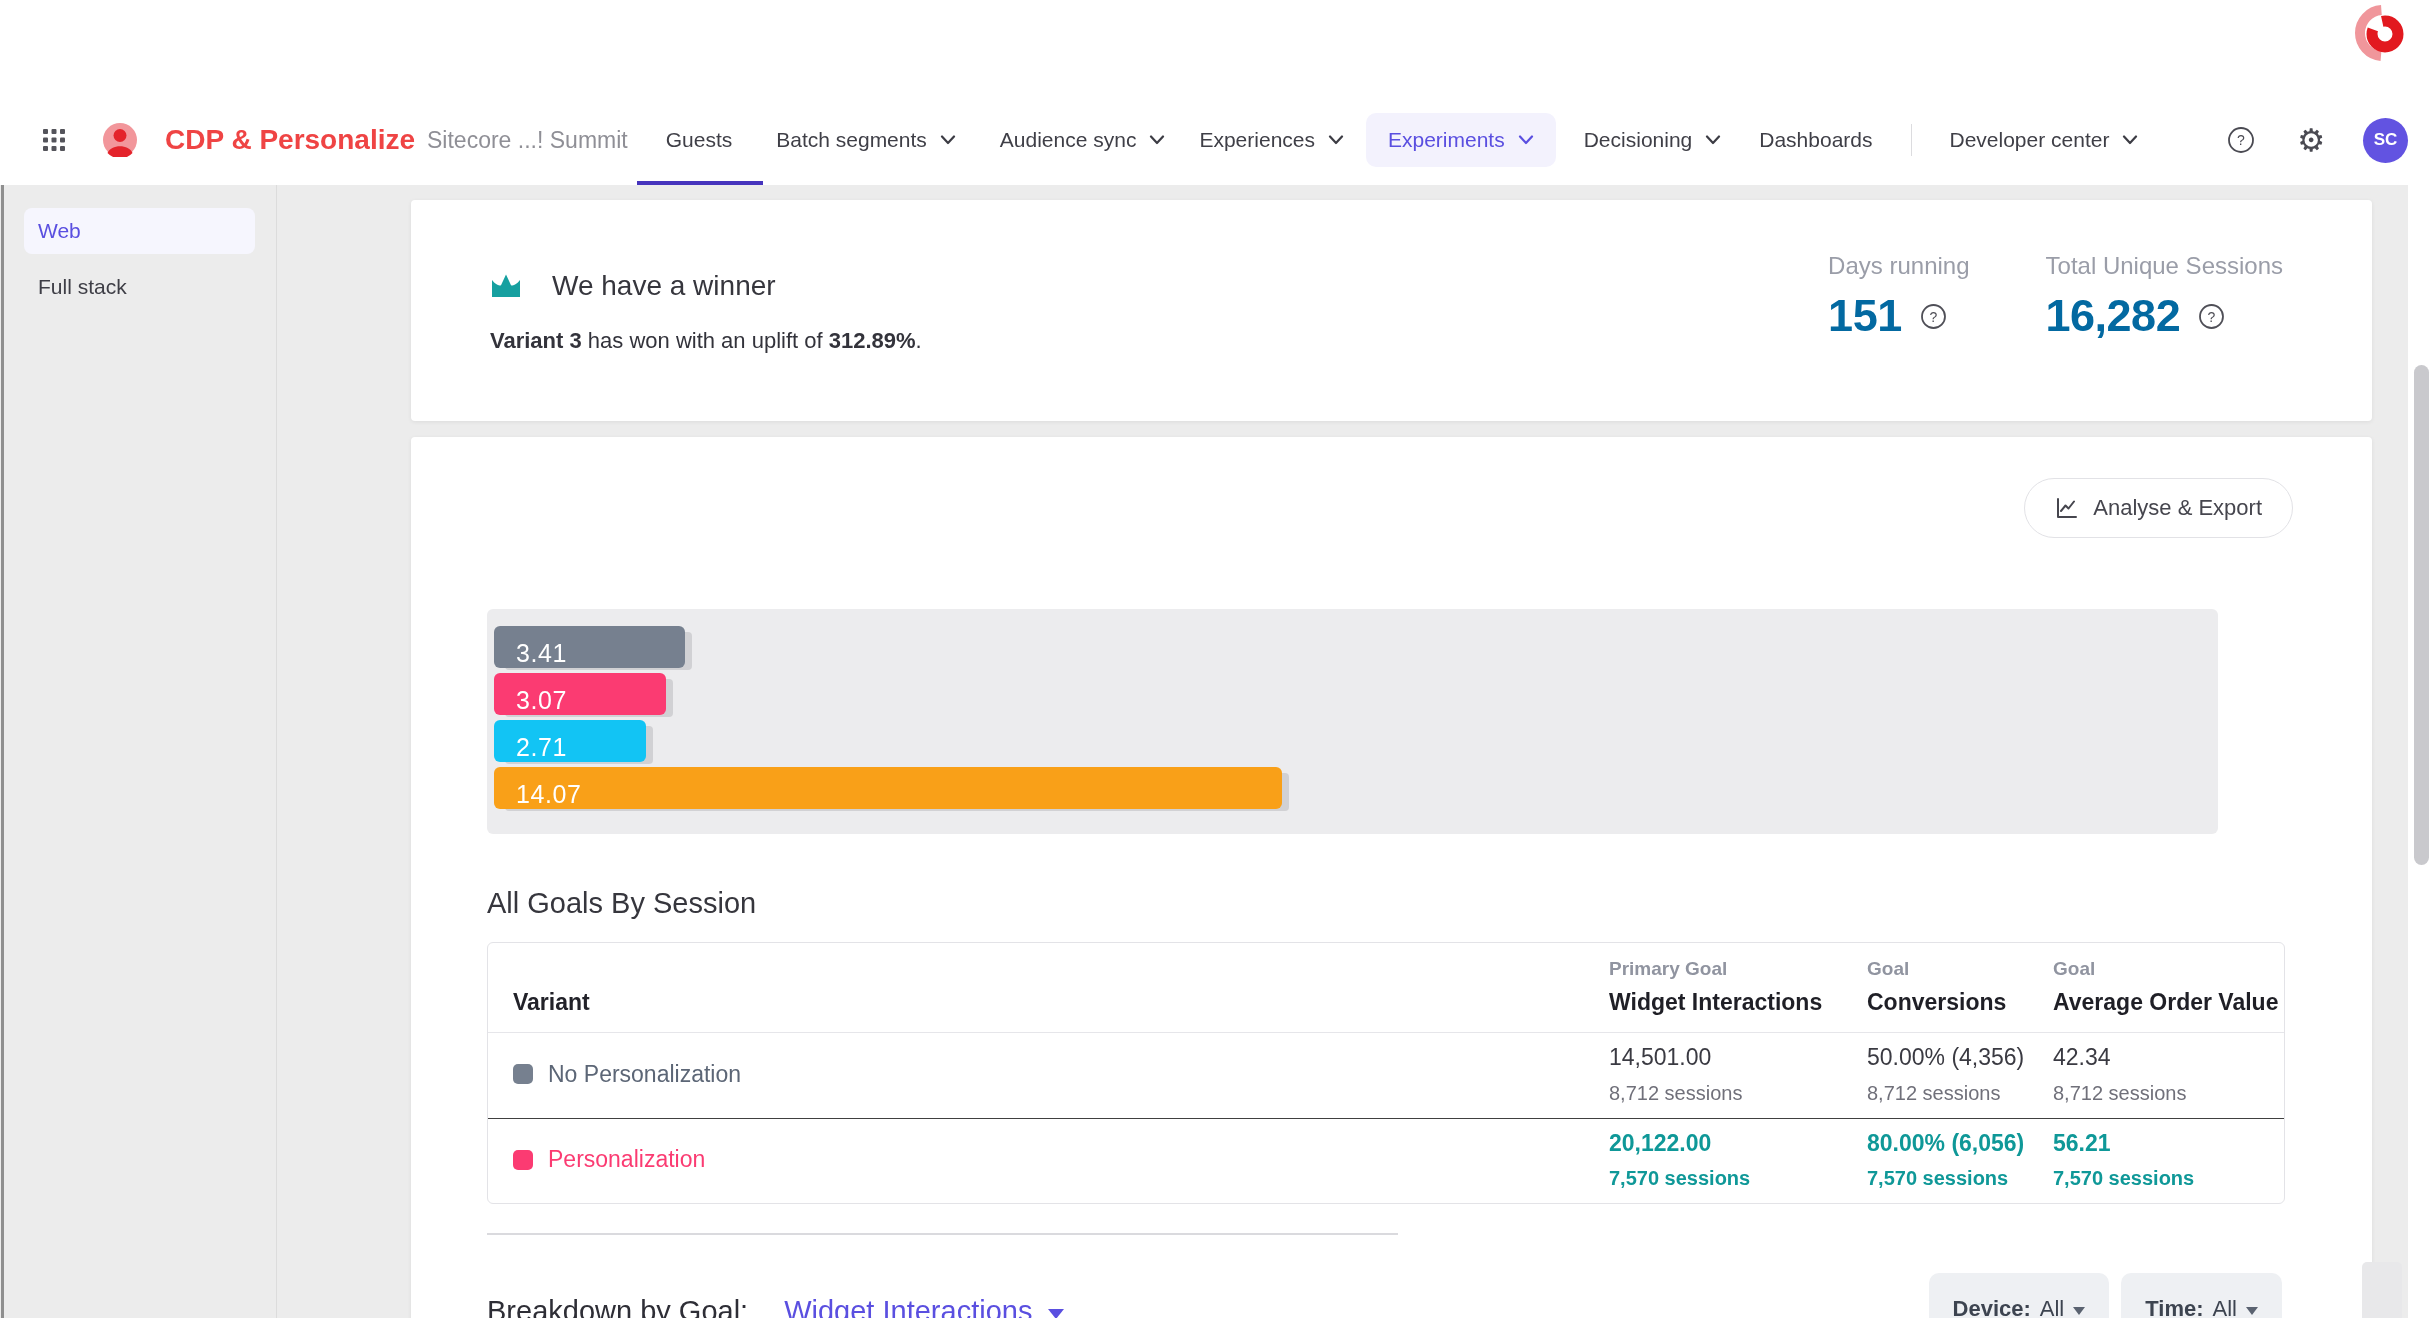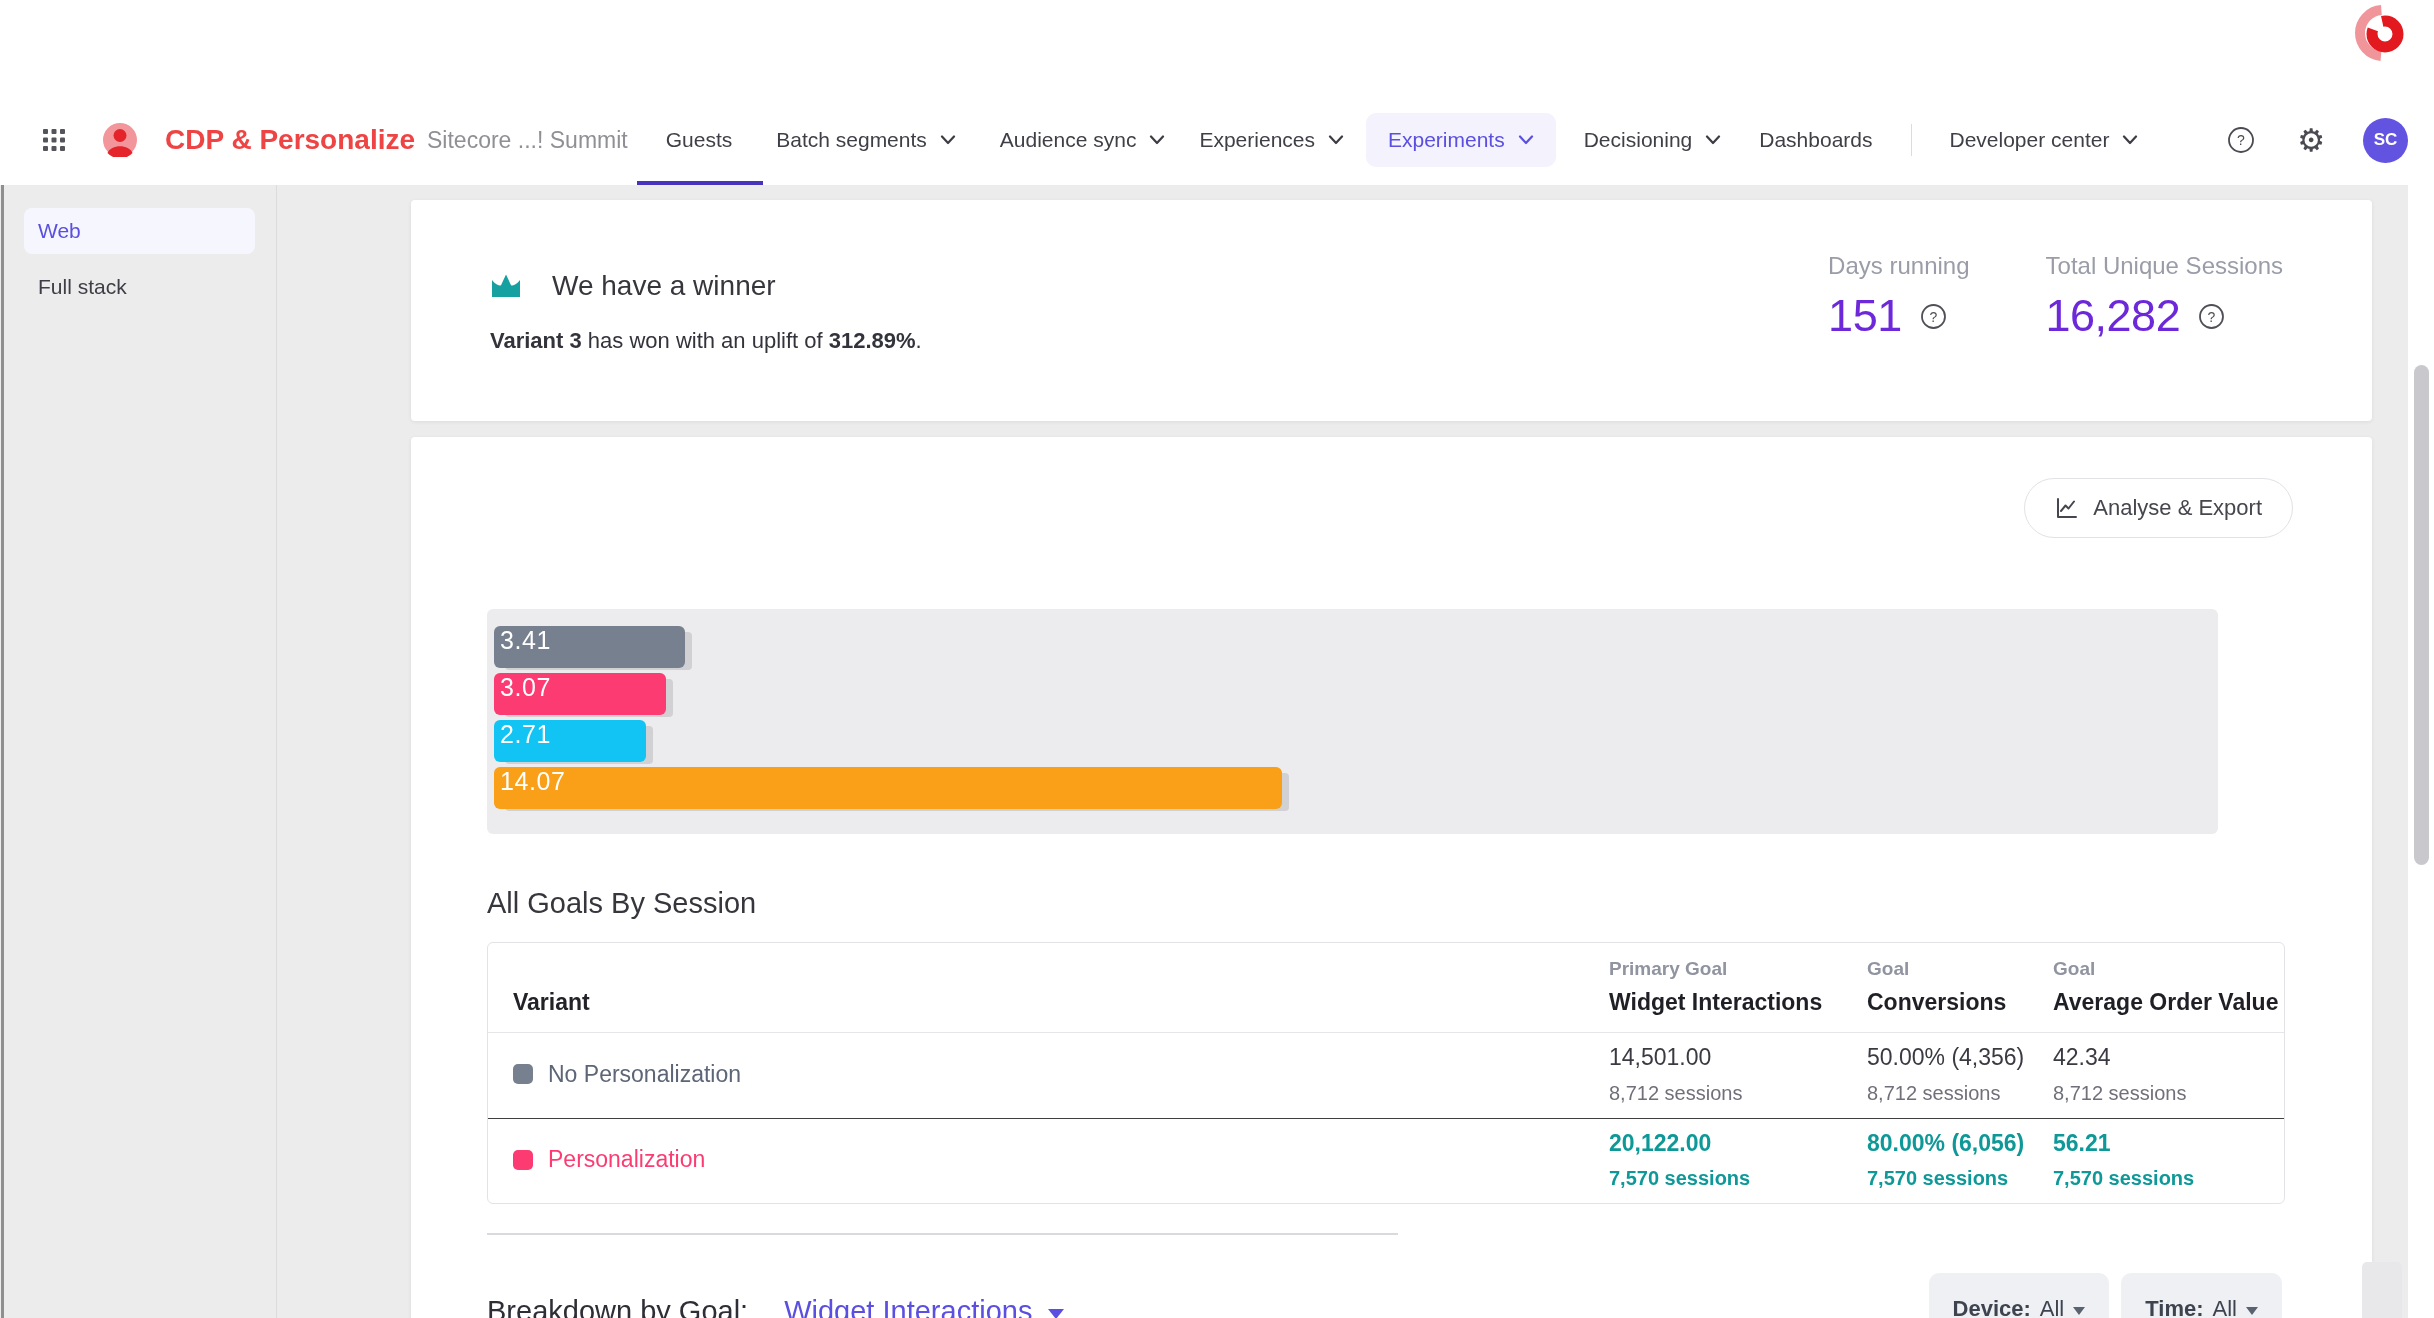--- a/index.html
+++ b/index.html
@@ -48,31 +48,31 @@
   
   .card{background:#fff;border-radius:4px;box-shadow:0 1px 4px rgba(0,0,0,0.07);}
   .card-winner{position:absolute;left:411px;top:15px;width:1961px;height:221px;}
   .winner-head{position:absolute;left:79px;top:70px;display:flex;align-items:center;gap:30px;}
   .winner-title{font-size:28px;color:#36363d;}
   .winner-sub{position:absolute;left:79px;top:128px;font-size:22px;color:#33333b;}
   .winner-sub b{font-weight:700;}
   .winner-stats{position:absolute;right:89px;top:52px;display:flex;gap:76px;}
   .stat-label{font-size:24px;color:#9a9da8;margin-bottom:10px;}
   .stat-value-row{display:flex;align-items:center;gap:18px;}
-  .stat-value{font-size:45px;color:#6d28d9;letter-spacing:-0.5px;}
+  .stat-value{font-size:45px;color:#0369a1;letter-spacing:-0.5px;font-weight:bold;}
 
   
   .card-main{position:absolute;left:411px;top:252px;width:1961px;height:1130px;}
   .pg-heading{position:absolute;left:76px;top:52px;font-size:29px;color:#36363d;}
   .analyse-btn{position:absolute;right:79px;top:41px;height:60px;border:1px solid #e2e2e6;border-radius:30px;
                background:#fff;display:flex;align-items:center;gap:14px;padding:0 30px;font-size:22px;color:#46464e;
                box-sizing:border-box;cursor:pointer;}
   .chart{position:absolute;left:76px;top:172px;width:1731px;height:225px;background:#ececee;border-radius:6px;
          padding-top:17px;box-sizing:border-box;overflow:hidden;}
-  .bar{height:42px;margin:0 0 5px 7px;border-radius:6px;display:flex;align-items:flex-start;padding-left:6px;
+  .bar{height:42px;margin:0 0 5px 7px;border-radius:6px;display:flex;align-items:flex-end;padding-left:22px;
        box-sizing:border-box;color:#fff;font-size:25px;font-weight:400;letter-spacing:0.6px;
        box-shadow:9px 4px 0 -2px rgba(90,90,95,0.18);}
 
   .goals-heading{position:absolute;left:76px;top:450px;font-size:29px;color:#36363d;}
   .goals-table{position:absolute;left:76px;top:505px;width:1798px;border:1px solid #e3e3e7;border-radius:6px;box-sizing:border-box;}
   .t-grid{display:grid;grid-template-columns:1121px 258px 186px 1fr;}
   .t-header{height:89px;border-bottom:1px solid #e6e6ea;}
   .th-variant{align-self:end;padding:0 0 16px 25px;font-size:23px;font-weight:700;color:#222229;}
   .th-group{padding-top:15px;font-size:19px;font-weight:700;color:#9094a0;}
   .th-label{margin-top:9px;font-size:23px;font-weight:700;color:#1f1f26;}

